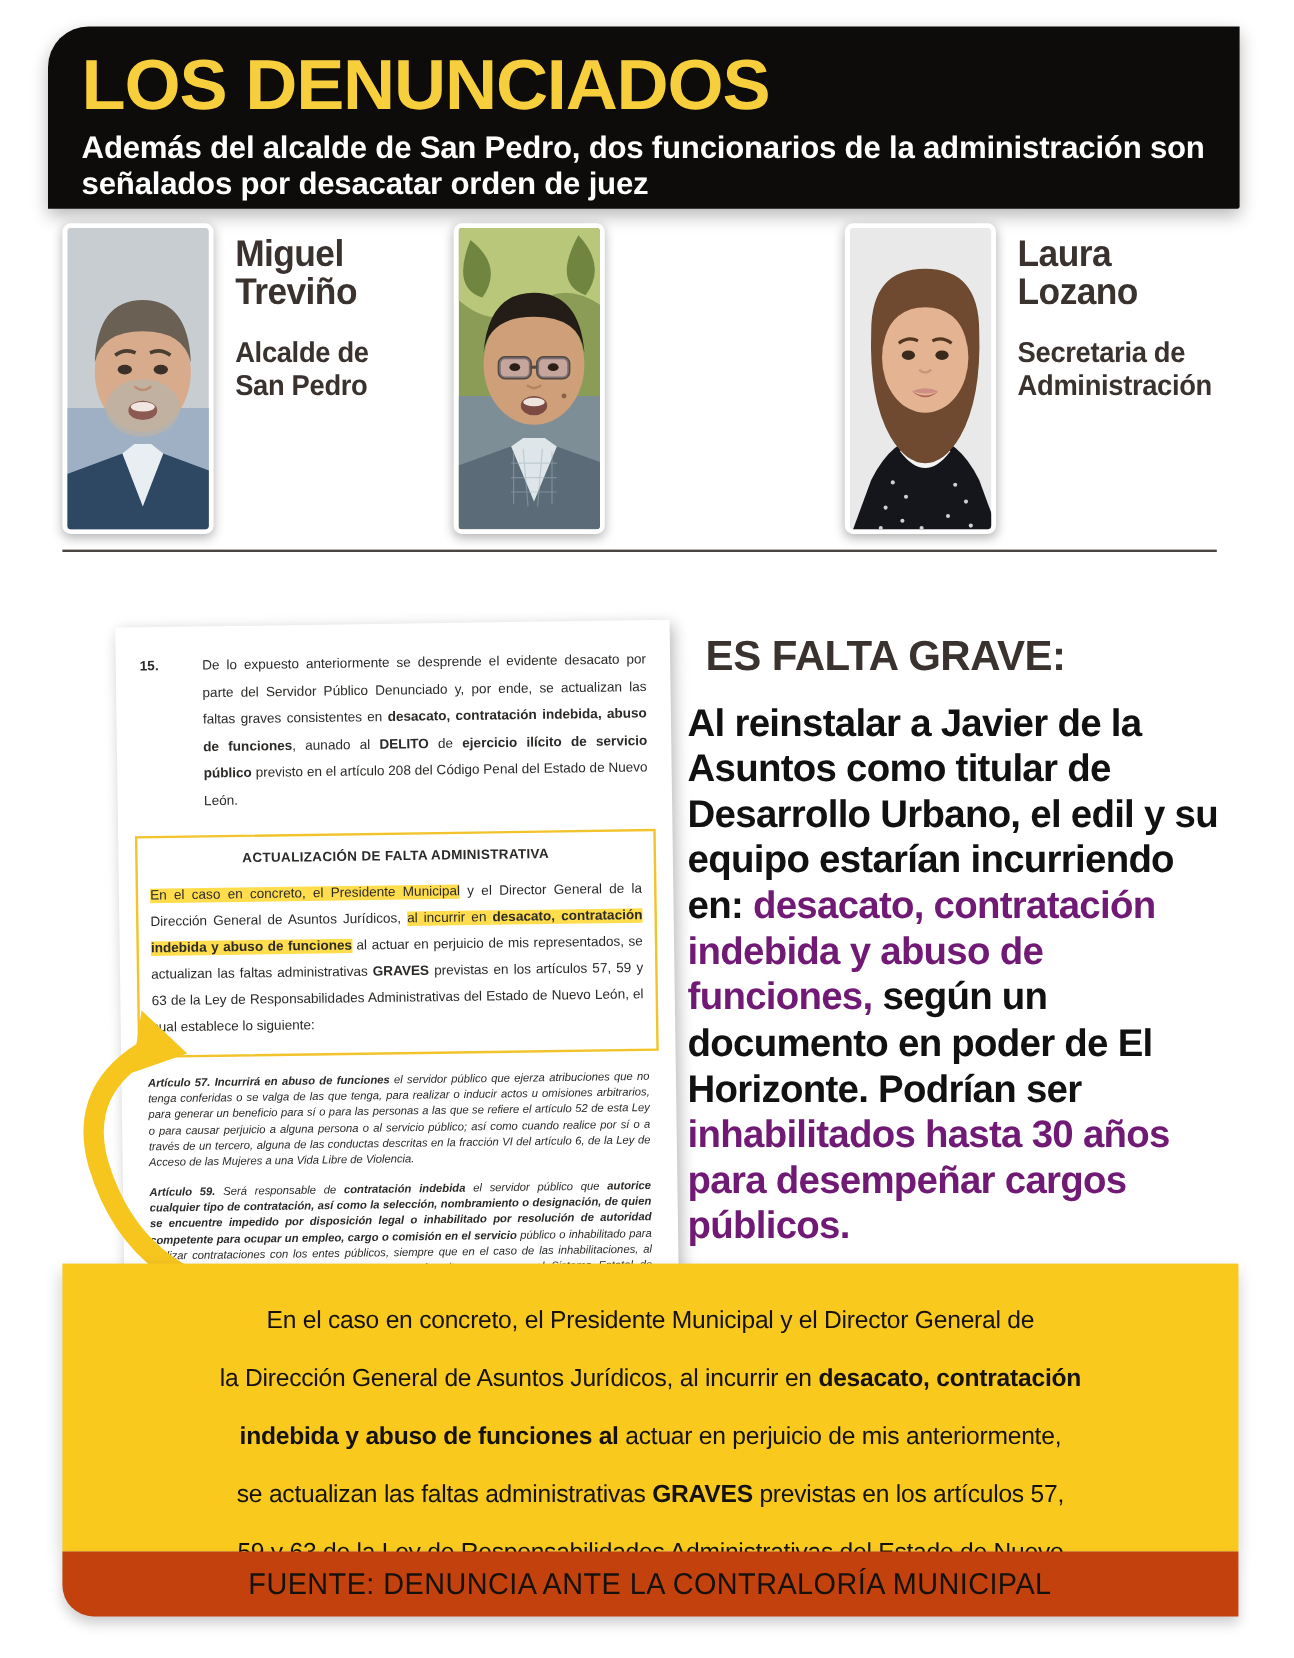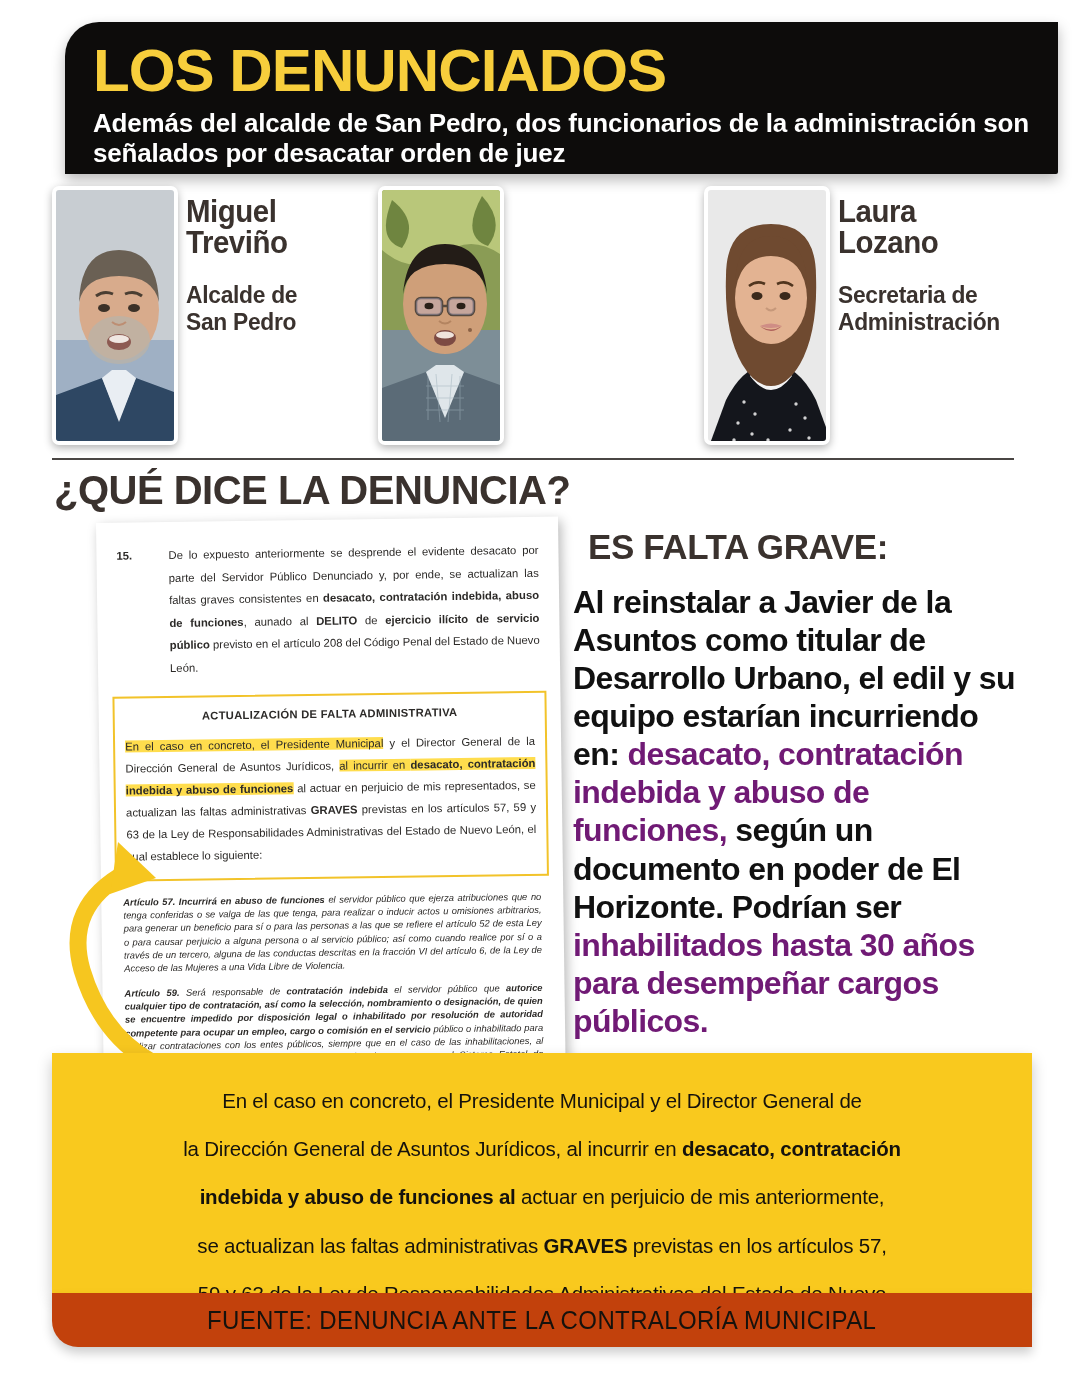--- a/index.html
+++ b/index.html
@@ -16,21 +16,20 @@
   }
   
   .header{
     position:absolute;left:40px;top:22px;width:993px;height:152px;
     background:#0d0c0b;
     border-top-left-radius:34px;
     border-bottom-right-radius:2px;
     box-shadow:0 6px 14px rgba(0,0,0,.28);
     padding:10px 12px 0 0;
     box-sizing:border-box;
-    margin-left:25px;
   }
   .header-title{
     color:#f7ce3c;
     font-size:59px;
     font-weight:bold;
     letter-spacing:-1px;
     line-height:1;
     margin:10px 0 0 28px;
     transform:scaleX(1.02);
     transform-origin:left center;
@@ -64,21 +63,21 @@
     box-sizing:border-box;
     overflow:hidden;
     flex:0 0 auto;
   }
   .photo{
     width:100%;height:100%;
     position:relative;
     overflow:hidden;
   }
   .person-text{
-    margin-left:8px;
+    margin-left:18px;
     padding-top:10px;
     width:auto;
   }
   .p-name{
     color:#3a322e;
     font-size:31px;
     font-weight:bold;
     line-height:1.0;
     letter-spacing:-.5px;
     transform:scaleX(.95);
@@ -315,21 +314,20 @@
           <div>Laura</div>
           <div>Lozano</div>
         </div>
         <div class="p-role" style="max-width:180px;">Secretaria de Administración</div>
       </div>
     </div>
   </div>
 
   <div class="divider"></div>
 
-  <div class="section-title">¿QUÉ DICE LA DENUNCIA?</div>
 
   <div class="doc">
     <div class="doc-inner">
       <div class="doc-p1">
         <span class="doc-num">15.</span><span>De lo expuesto anteriormente se desprende el evidente desacato por parte del Servidor Público Denunciado y, por ende, se actualizan las faltas graves consistentes en </span><b>desacato, contratación indebida, abuso de funciones</b><span>, aunado al </span><b>DELITO</b><span> de </span><b>ejercicio ilícito de servicio público</b><span> previsto en el artículo 208 del Código Penal del Estado de Nuevo León.</span>
       </div>
 
       <div class="hl-box">
         <div class="doc-h2">ACTUALIZACIÓN DE FALTA ADMINISTRATIVA</div>
         <div class="doc-p2">

